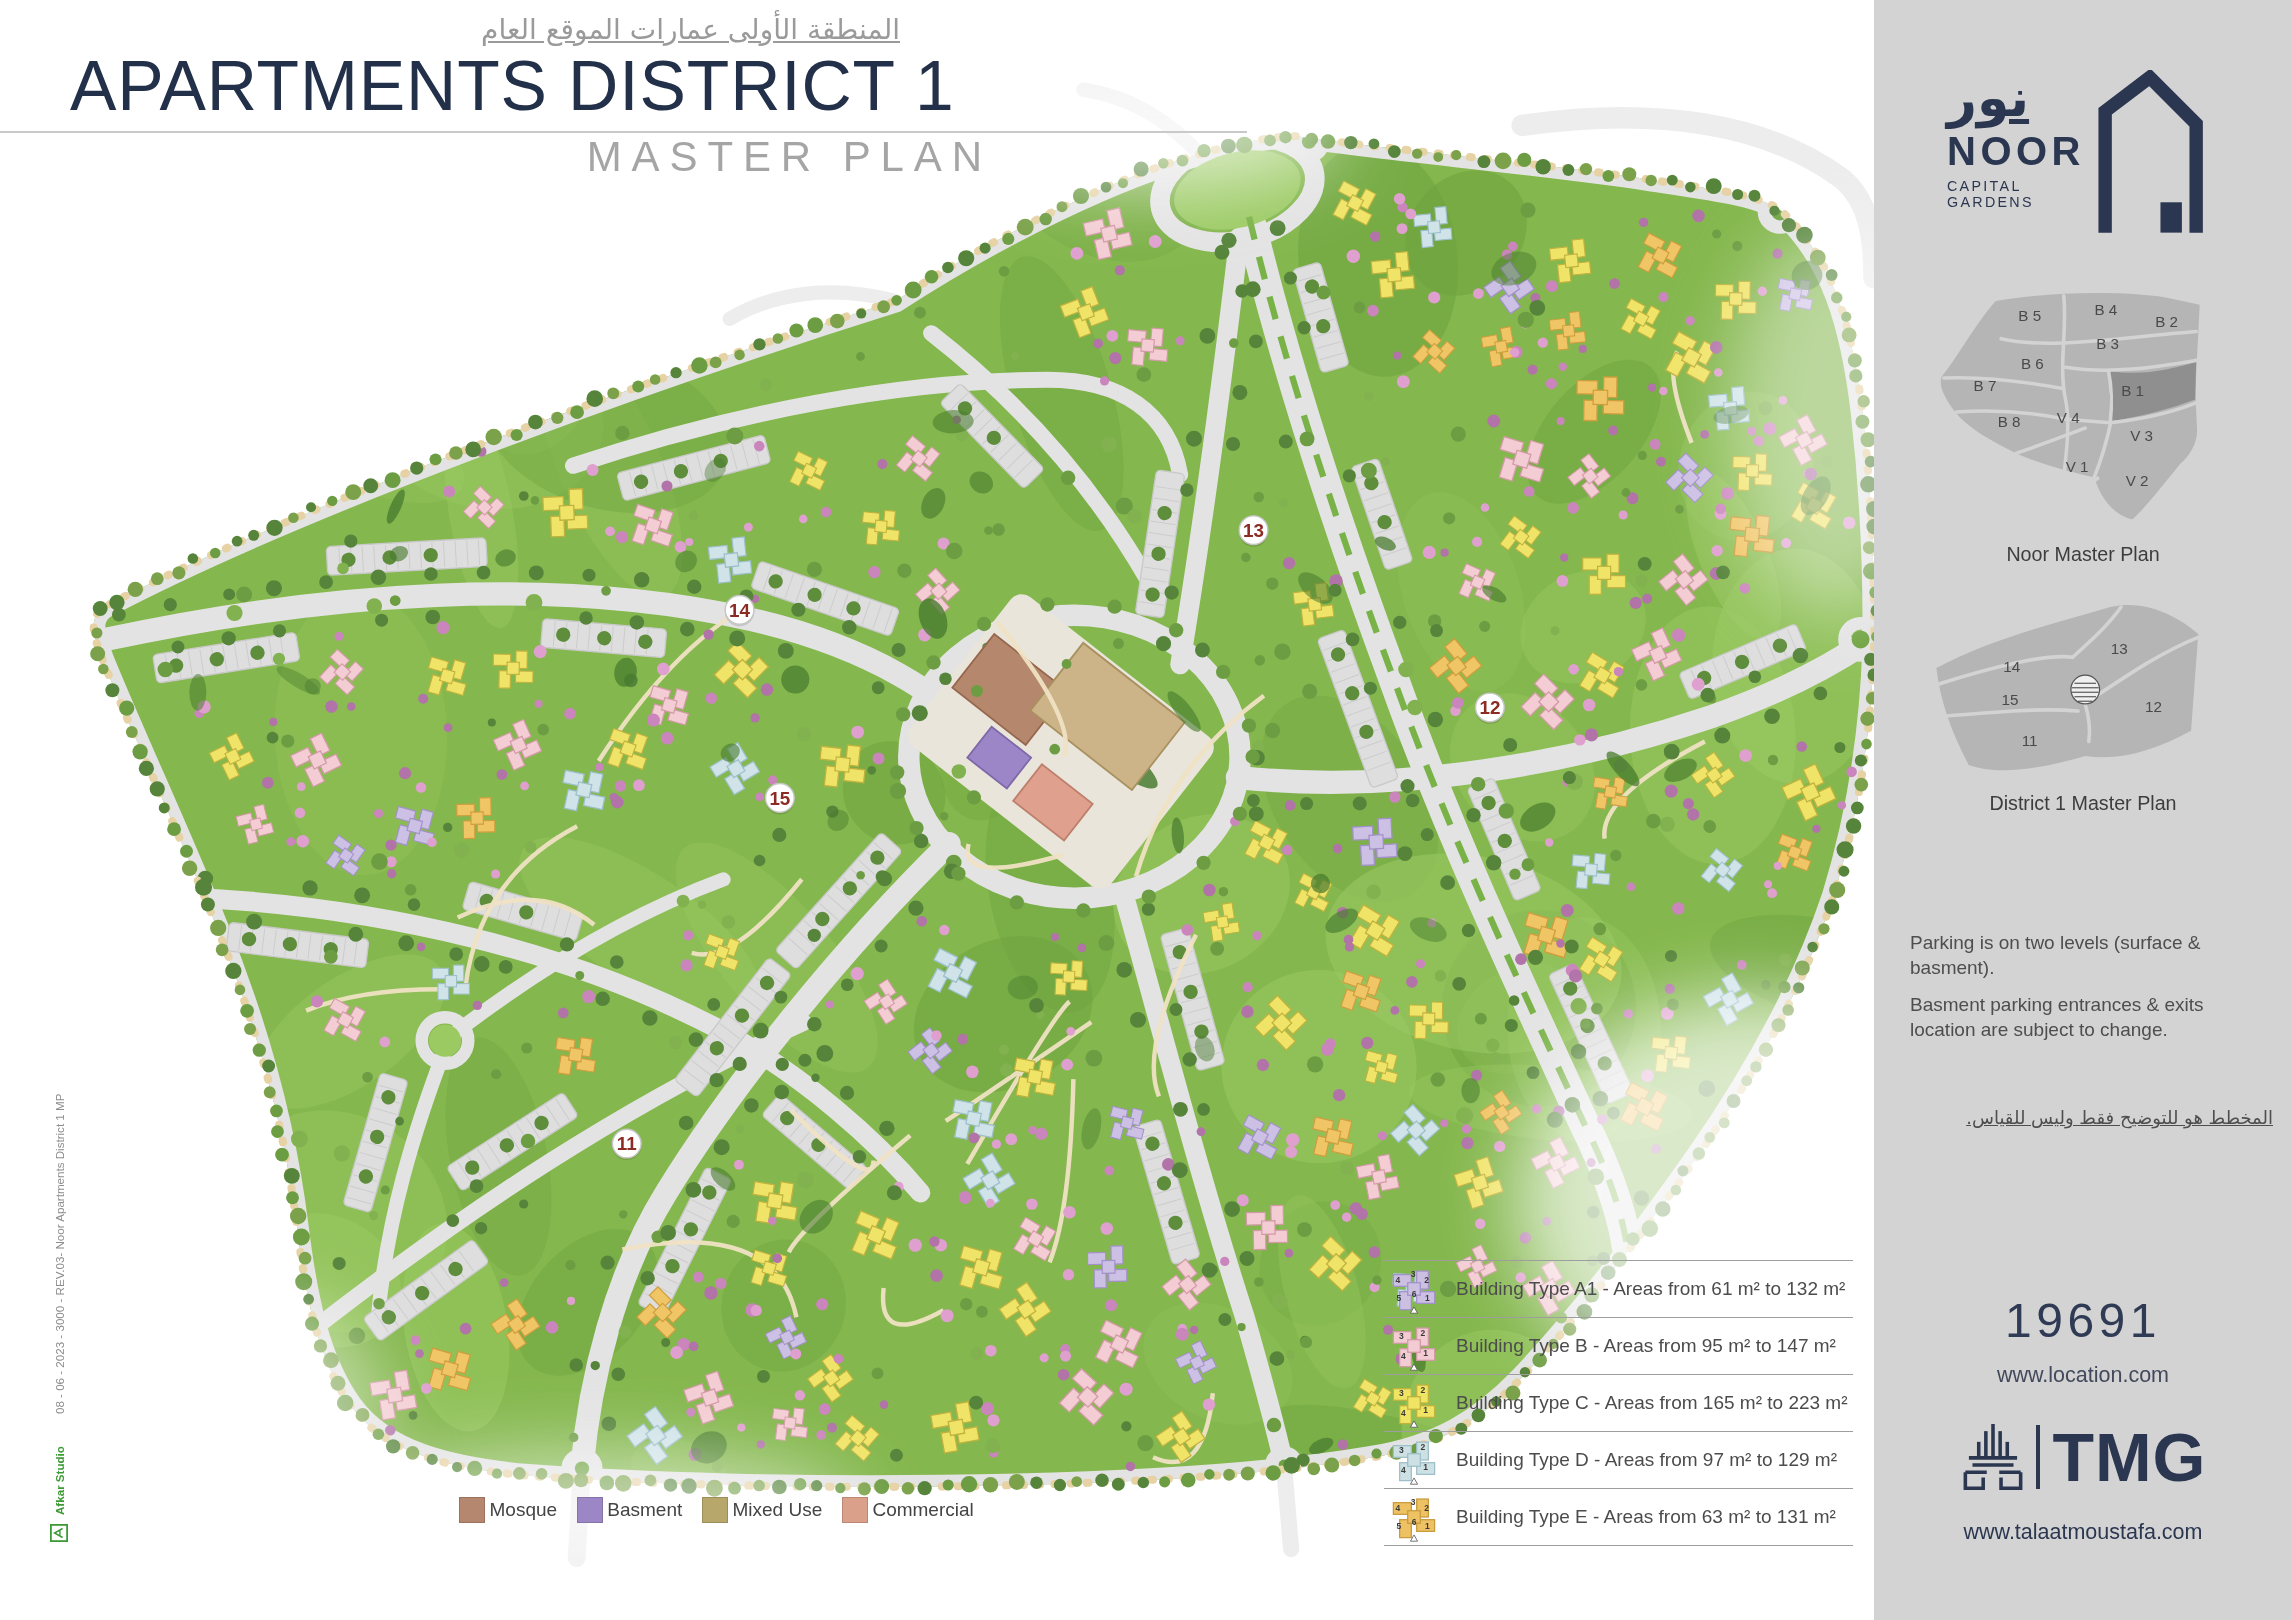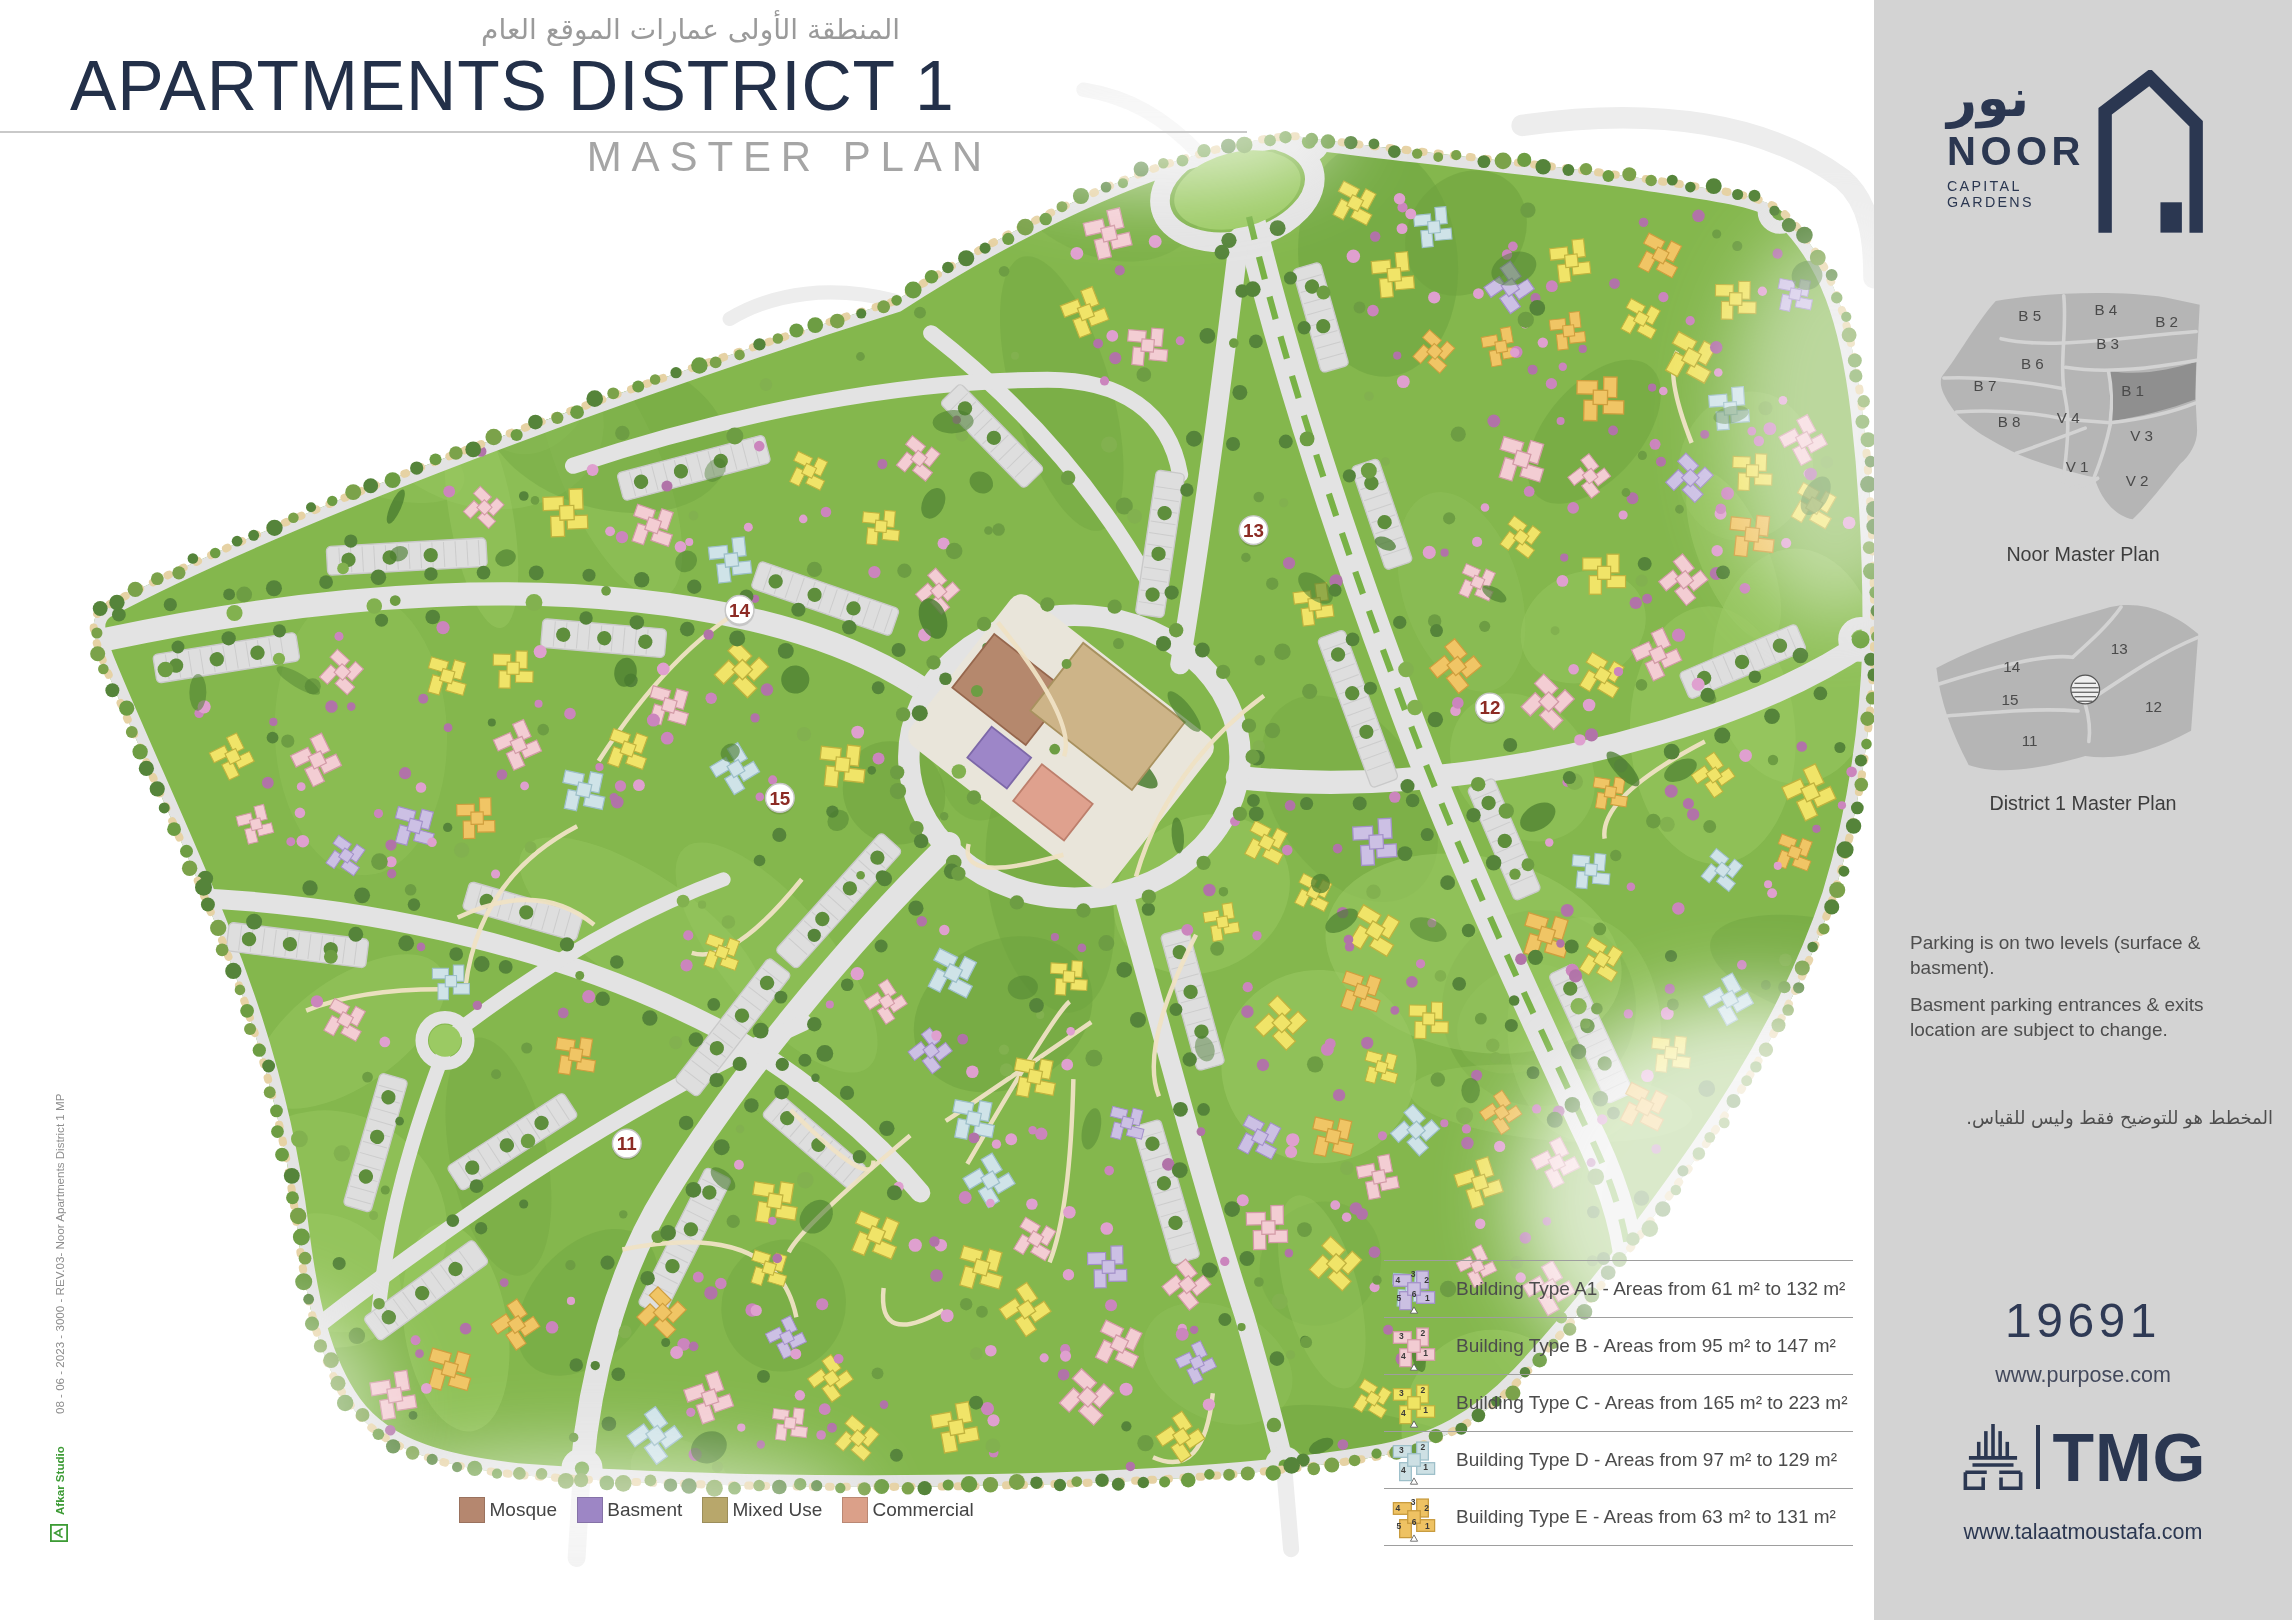--- a/index.html
+++ b/index.html
@@ -1,18 +1,18 @@
 <!DOCTYPE html>
 <html style="font-size:14.3px"><head>
 <meta charset="utf-8">
 <style>
   html,body{margin:0;padding:0;background:#ffffff;}
   body{width:2293px;height:1620px;position:relative;overflow:hidden;
        font-family:"Liberation Sans",sans-serif;color:#333;}
-  .ar{font-family:"DejaVu Sans",sans-serif;}
+  .ar{font-family:"DejaVu Sans",sans-serif;text-decoration:underline;}
 
   
   .title-arabic{position:absolute;left:72px;top:12.5px;width:828px;text-align:right;
     font-size:28px;color:#9a9a9a;letter-spacing:0.4px;}
   .title-main{position:absolute;left:70px;top:45px;font-size:71px;font-weight:300;
     color:#233049;letter-spacing:0.9px;white-space:nowrap;transform:scaleX(.98);transform-origin:left;}
   .title-rule{position:absolute;left:0;top:131px;width:1247px;height:1.8px;background:#c9c9c9;}
   .title-sub{position:absolute;left:0px;top:133px;width:992px;text-align:right;font-size:42px;
     font-weight:300;color:#a5a5a5;letter-spacing:9.9px;white-space:nowrap;}
 
@@ -2657,21 +2657,21 @@
   </svg>
   <div class="minimap-caption" style="top:792px;">District 1 Master Plan</div>
 
   <div class="notes">
     <p>Parking is on two levels (surface &amp; basment).</p>
     <p class="gap">Basment parking entrances &amp; exits location are subject to change.</p>
     <p class="ar">المخطط هو للتوضيح فقط وليس للقياس.</p>
   </div>
 
   <div class="code">19691</div>
-  <div class="site1">www.purpose.com</div>
+  <div class="site1">www.location.com</div>
 
   <div class="tmg-row">
     <svg width="66" height="70" viewBox="0 0 74 78">
       <g stroke="#2b3751" stroke-width="4" fill="none">
         <line x1="37" y1="2" x2="37" y2="40"></line>
           <line x1="29" y1="10" x2="29" y2="40"></line>
         <line x1="45" y1="10" x2="45" y2="40"></line>
           <line x1="21" y1="22" x2="21" y2="40"></line>
         <line x1="53" y1="22" x2="53" y2="40"></line>
         <path d="M 10,40 H 64"></path>

